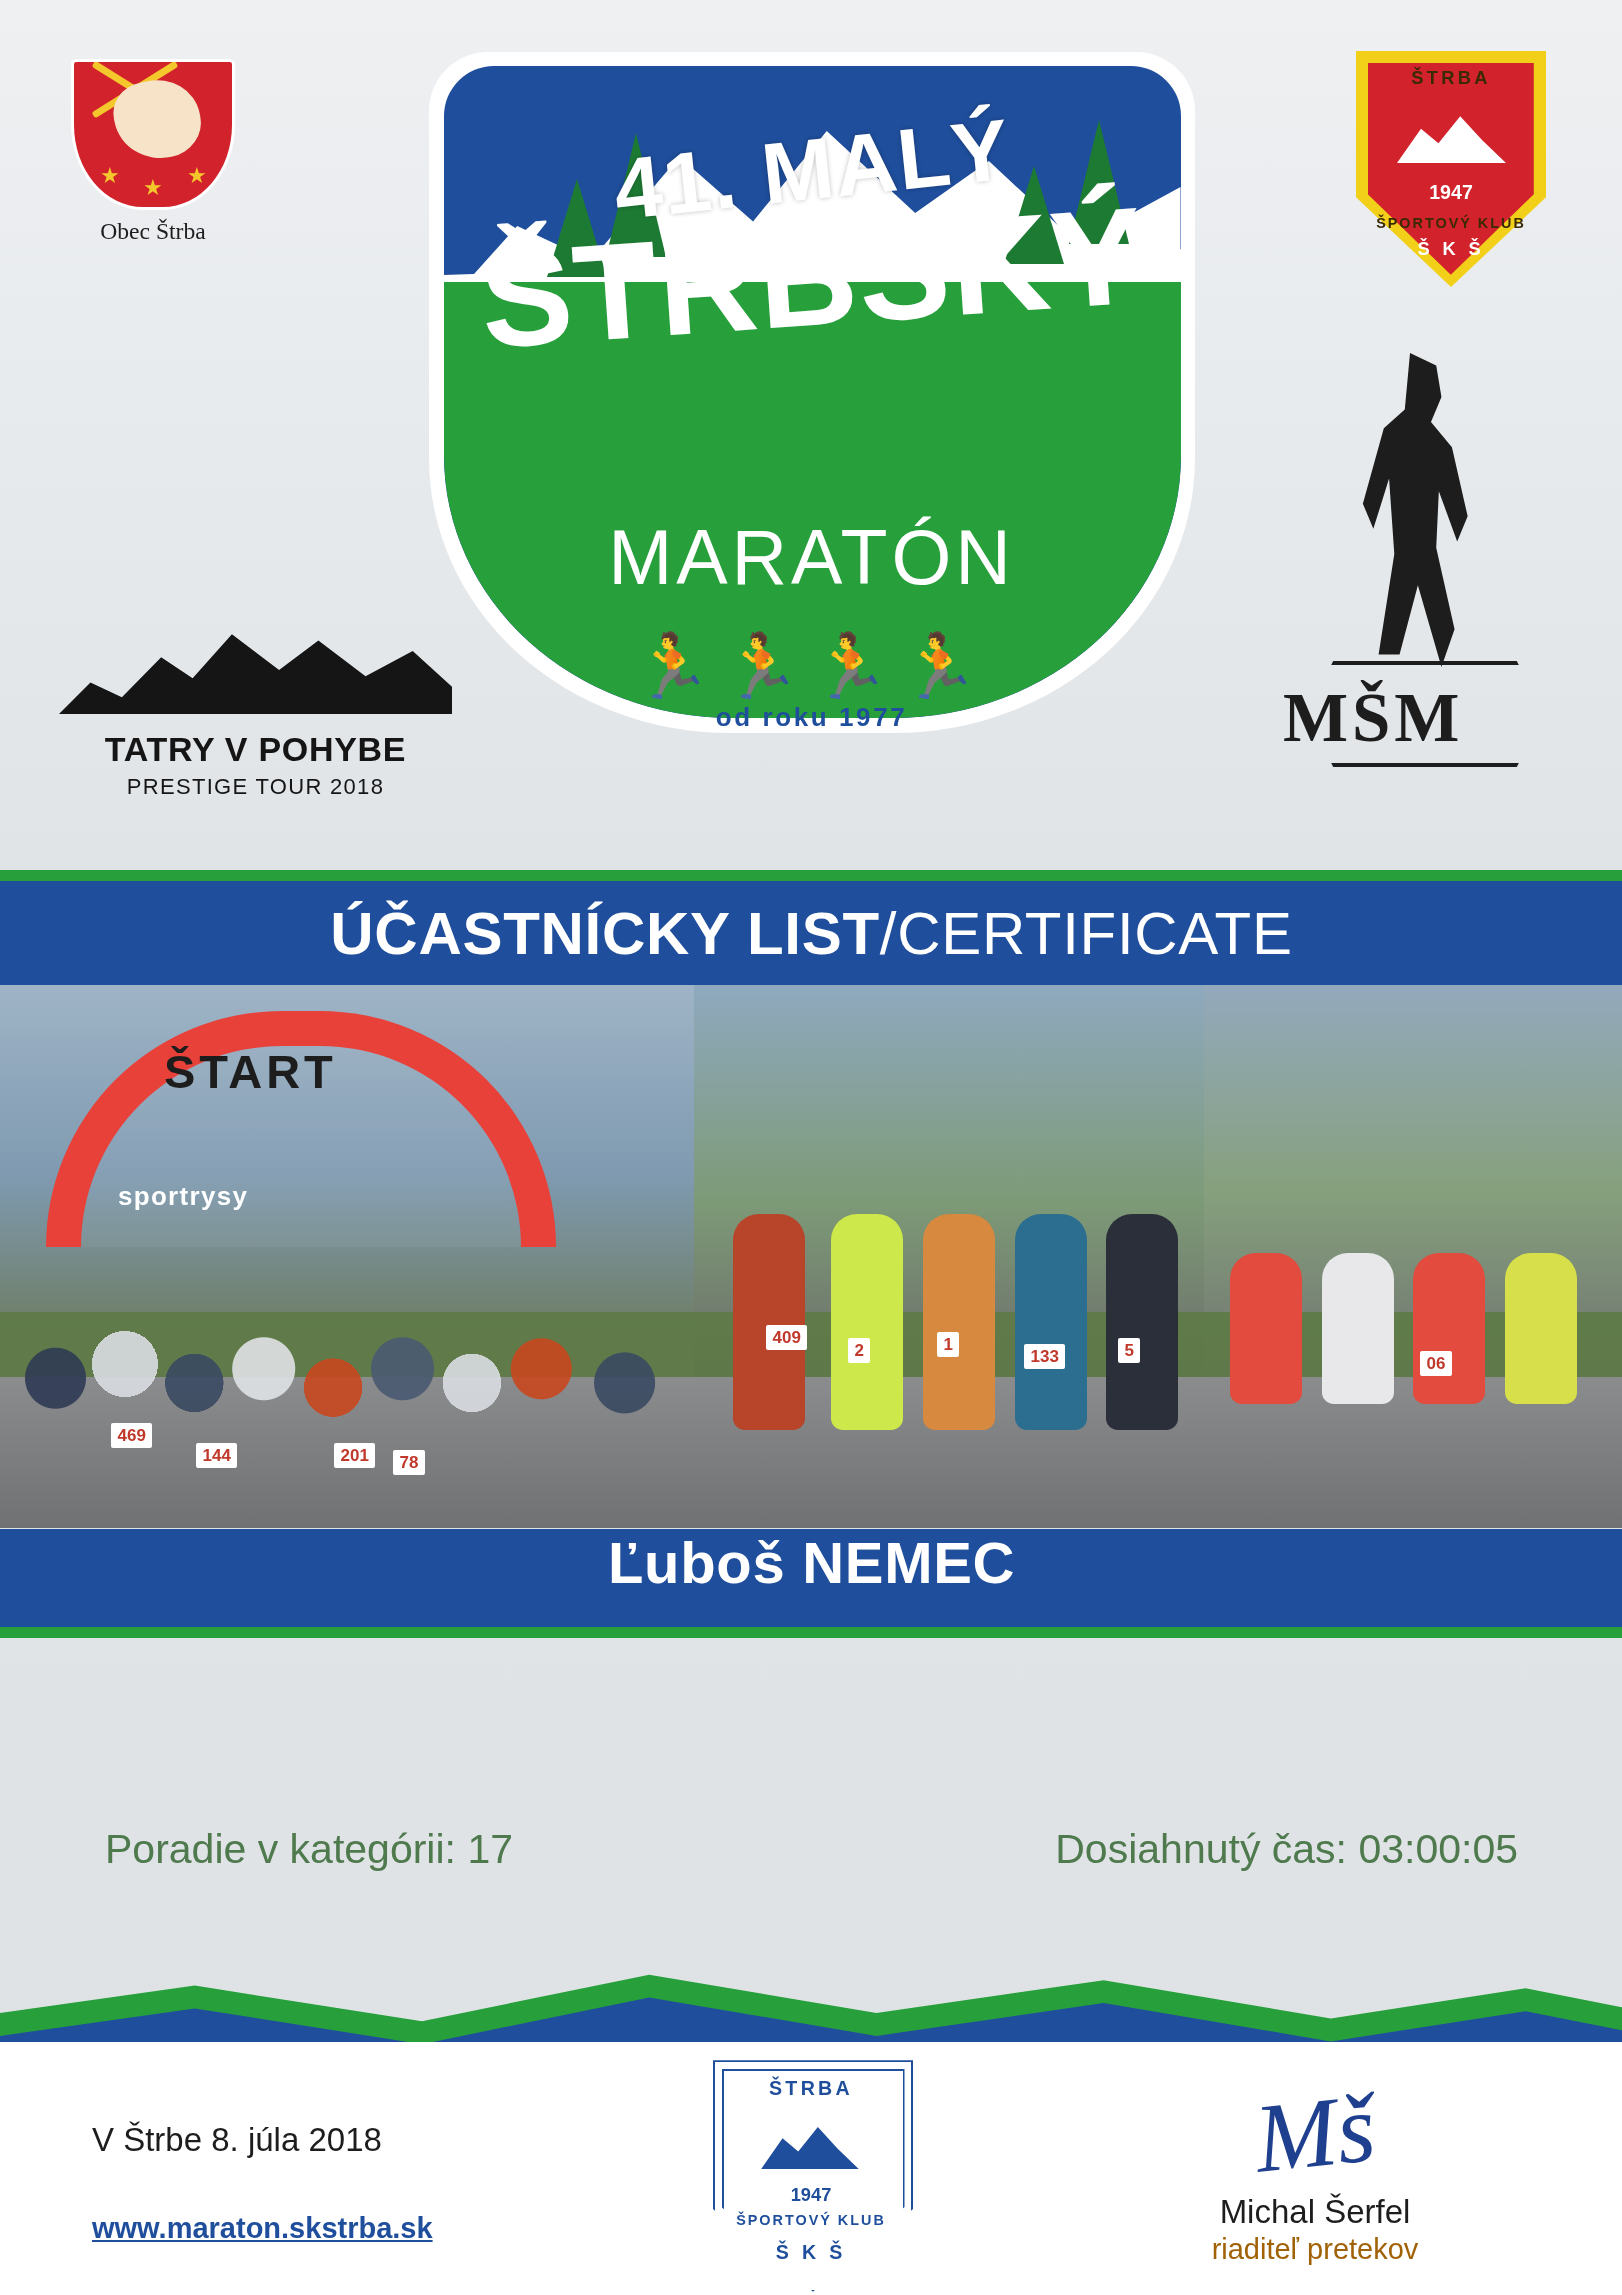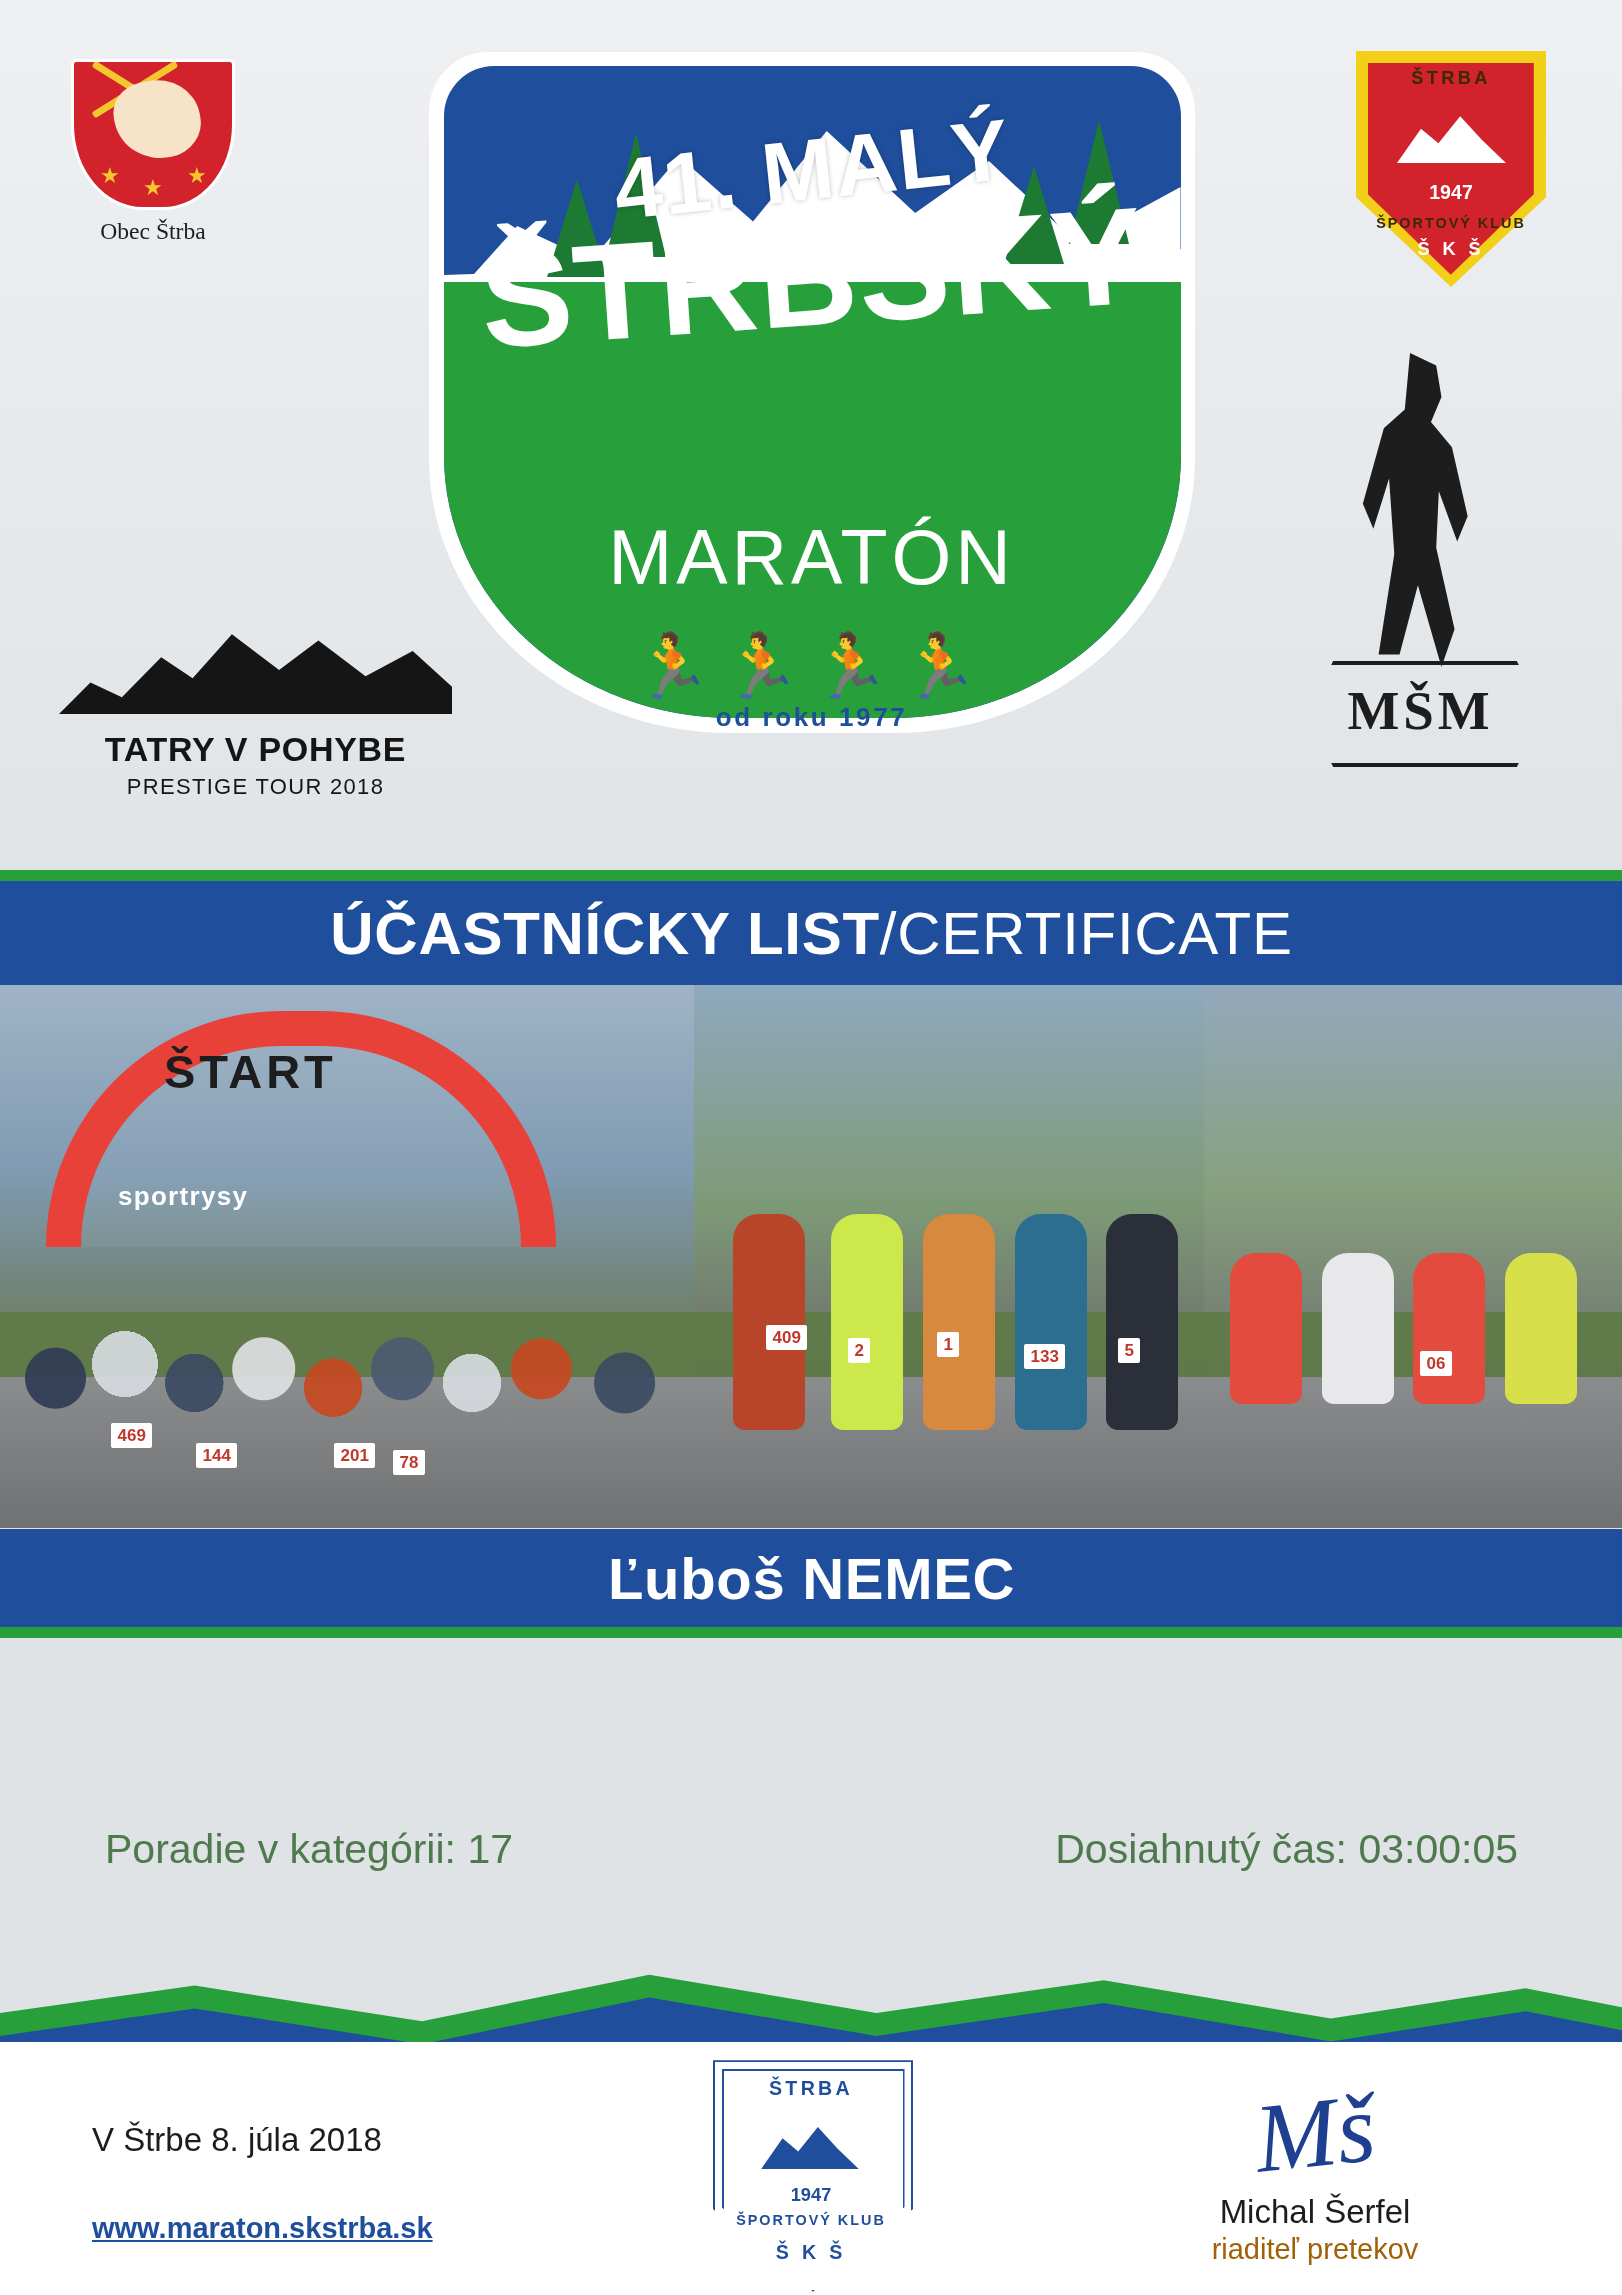--- a/index.html
+++ b/index.html
@@ -174,22 +174,22 @@
     background:#1d1d1d;
     clip-path:polygon(42% 0%,62% 4%,66% 14%,58% 22%,74% 30%,86% 52%,78% 60%,64% 44%,62% 62%,76% 88%,66% 100%,48% 74%,34% 96%,18% 96%,30% 64%,26% 40%,14% 56%,6% 48%,22% 24%,38% 18%);
   }
   .msm-diamond{
     position:absolute;left:6.5px;top:308px;width:262px;height:98px;
     border:4.6px solid #1d1d1d;
     transform:perspective(262px);
     clip-path:polygon(6% 50%,16% 0%,84% 0%,94% 50%,84% 100%,16% 100%);
   }
   .msm-text{
-    position:absolute;left:0;right:0;top:326px;text-align:center;
-    font-size:55px;font-weight:bold;color:#1d1d1d;letter-spacing:3.9px;
+    position:absolute;left:0;right:0;top:326px;
+    font-size:69px;font-weight:bold;color:#1d1d1d;letter-spacing:3.9px;
     font-family:"Liberation Serif", serif;
   }
 
   
   .green-line{width:1623px;height:10.5px;background:#27a03c;position:absolute;}
   .title-bar{
     position:absolute;left:0;top:881px;width:1623px;height:105px;
     background:#1f4e9c;display:flex;align-items:center;justify-content:center;
   }
   .title-bold{font-size:60px;font-weight:bold;color:#ffffff;letter-spacing:0.7px;}
@@ -243,21 +243,21 @@
     position:absolute;background:#ffffff;color:#c0392b;font-weight:bold;
     font-size:17px;padding:2.6px 6.5px;border-radius:2px;
   }
   .runner{
     position:absolute;bottom:98px;width:72px;height:216px;border-radius:26px 26px 11.8px 11.8px;
   }
 
   
   .name-bar{
     position:absolute;left:0;top:1529px;width:1623px;height:98px;
-    background:#1f4e9c;display:flex;align-items:center;justify-content:center;
+    background:#1f4e9c;display:flex;align-items:flex-start;justify-content:center;
   }
   .name-text{font-size:58px;font-weight:bold;color:#ffffff;letter-spacing:0.7px;}
 
   
   .body-area{
     position:absolute;left:0;top:1637px;width:1623px;height:340px;
     text-align:center;
   }
   .desc-line{
     font-size:34px;color:#1d1d1d;margin-top:0;line-height:1.35;

